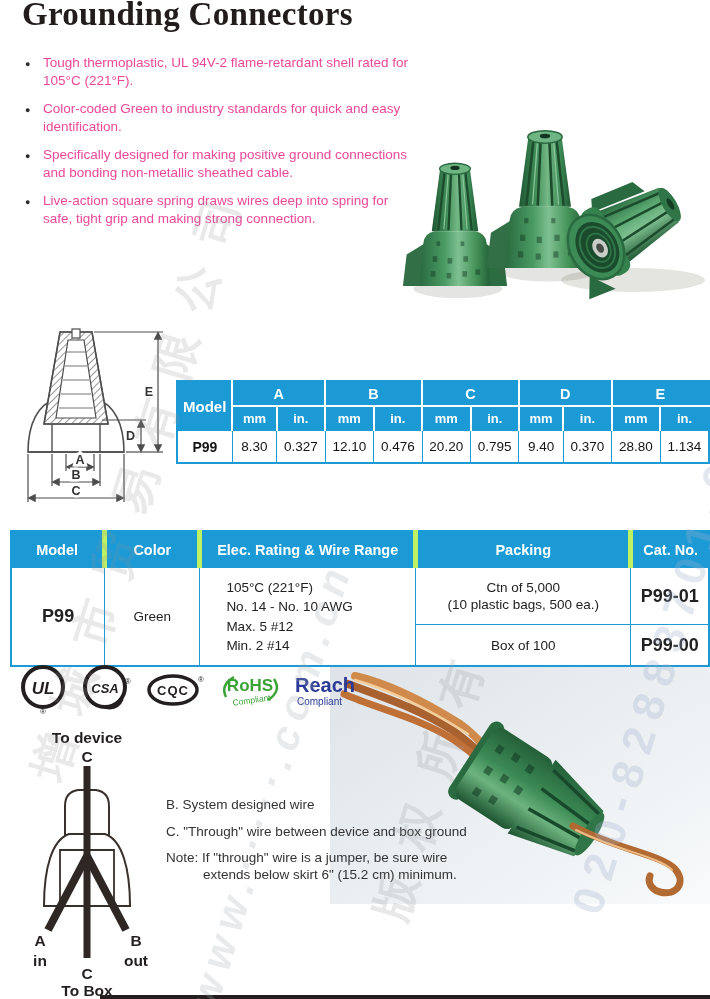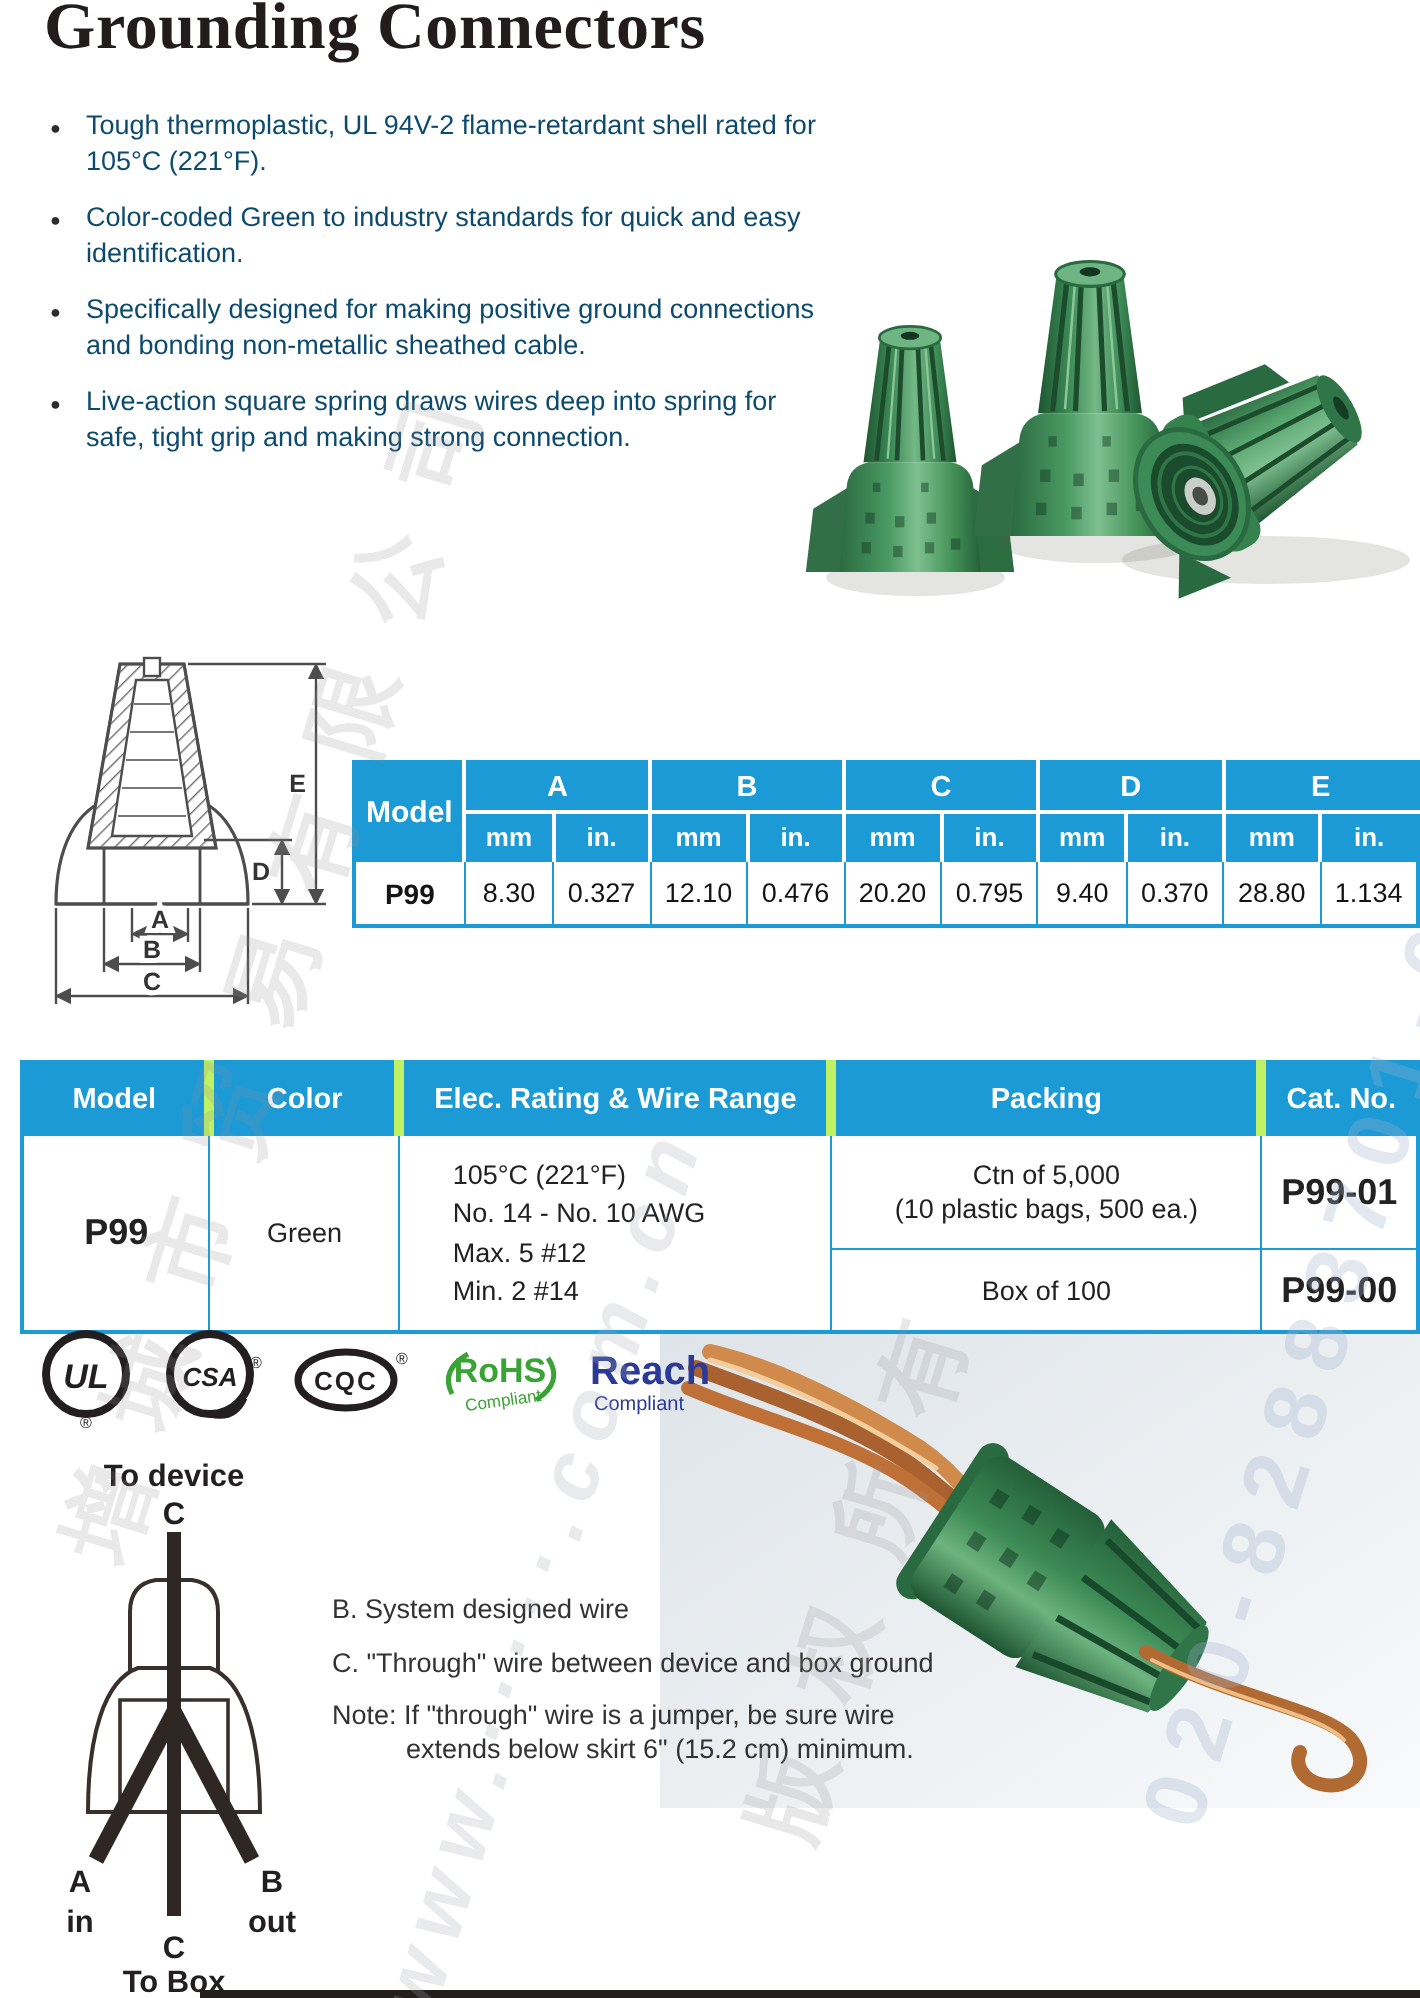--- a/index.html
+++ b/index.html
@@ -10,21 +10,21 @@
   }
   
   .title {
     position:absolute; left:22px; top:-4px;
     font-family:"Liberation Serif", serif; font-weight:bold;
     font-size:33px; color:#221c1c; letter-spacing:.3px; z-index:10;
   }
   .features { position:absolute; left:24px; top:54px; width:388px; z-index:10; }
   .feature {
     position:relative; padding-left:19px; margin-bottom:11px;
-    font-size:13.5px; line-height:17.5px; color:#0c4a6e;
+    font-size:13.5px; line-height:17.5px; color:#ec4899;
   }
   .feature::before {
     content:"●"; position:absolute; left:1px; top:2px;
     font-size:9px; color:#2b2b2b;
   }
   
   .dim-table {
     position:absolute; left:176px; top:380px; border-collapse:collapse;
     border:2px solid #1b9ad6; z-index:10; background:#1b9ad6;
   }

